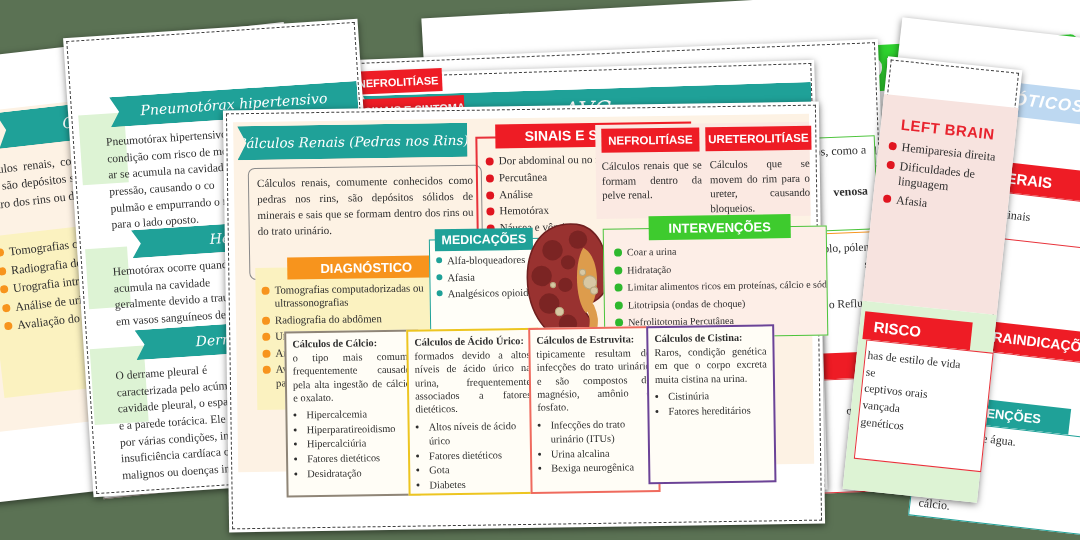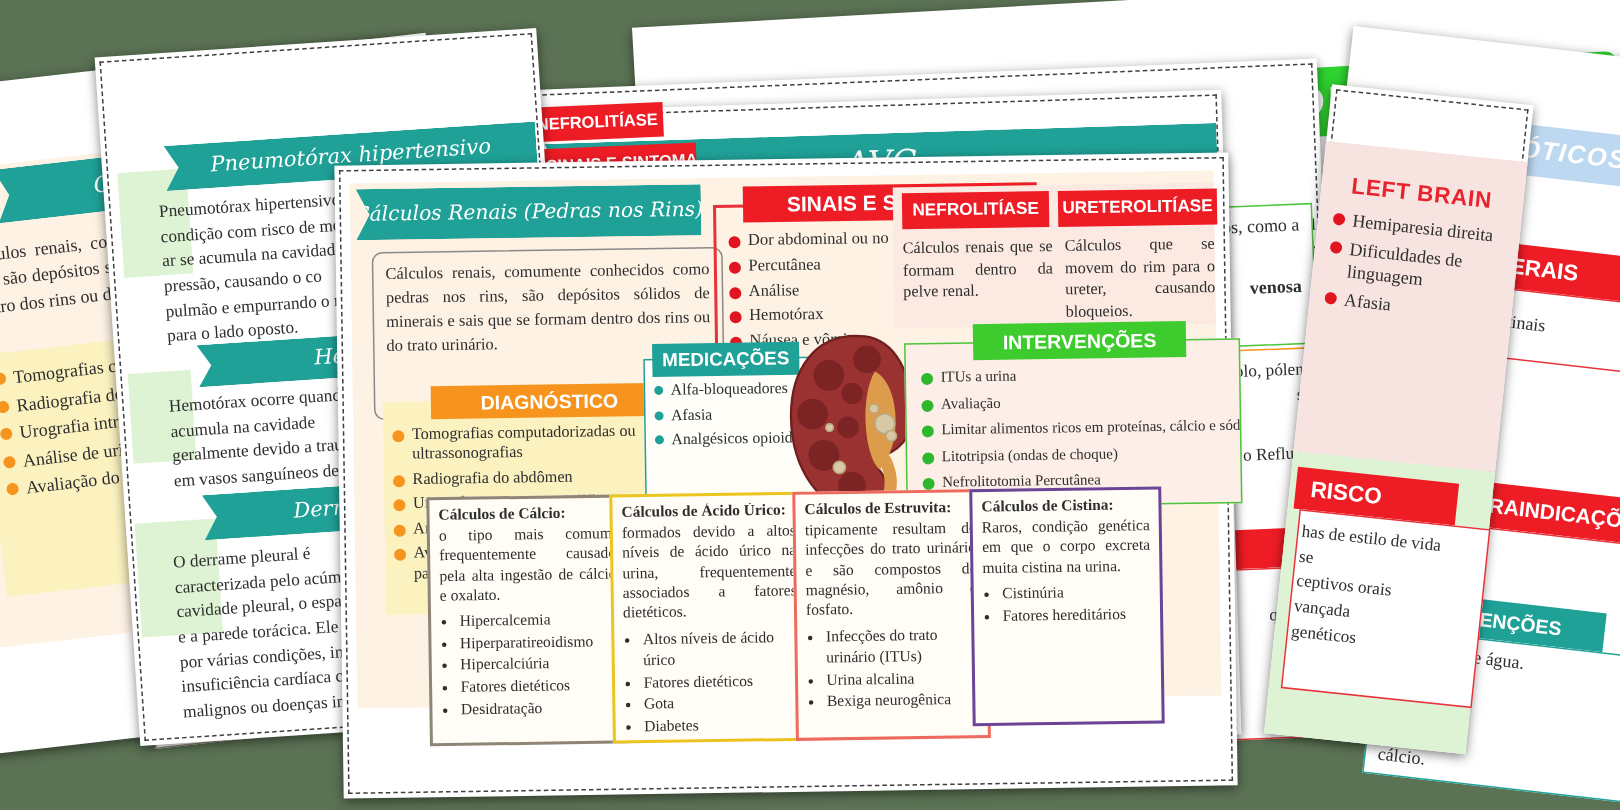--- a/index.html
+++ b/index.html
@@ -381,26 +381,26 @@
         <circle cx="36" cy="88" r="4" fill="#d8c8a4" stroke="#b7a77f"></circle>
         <circle cx="30" cy="62" r="2.5" fill="#d8c8a4" stroke="#b7a77f"></circle>
         <circle cx="70" cy="68" r="3.5" fill="#d8c8a4" stroke="#b7a77f"></circle>
       </svg>
     </div>
 
     <div class="box lst-green ser nw" style="left:378px;top:124px;width:208px;height:92px;border-color:#4cc43b;background:#fdeee7;padding:16px 4px 0 10px;font-size:10px;line-height:1.45;">
 
         <div class="li">
           <span class="dot"></span>
-          <span class="li-t">ITUs a urina</span>
-        </div>
-
-        <div class="li">
-          <span class="dot"></span>
-          <span class="li-t">Avaliação</span>
+          <span class="li-t">Coar a urina</span>
+        </div>
+
+        <div class="li">
+          <span class="dot"></span>
+          <span class="li-t">Hidratação</span>
         </div>
 
         <div class="li">
           <span class="dot"></span>
           <span class="li-t">Limitar alimentos ricos em proteínas, cálcio e sódio</span>
         </div>
 
         <div class="li">
           <span class="dot"></span>
           <span class="li-t">Litotripsia (ondas de choque)</span>

